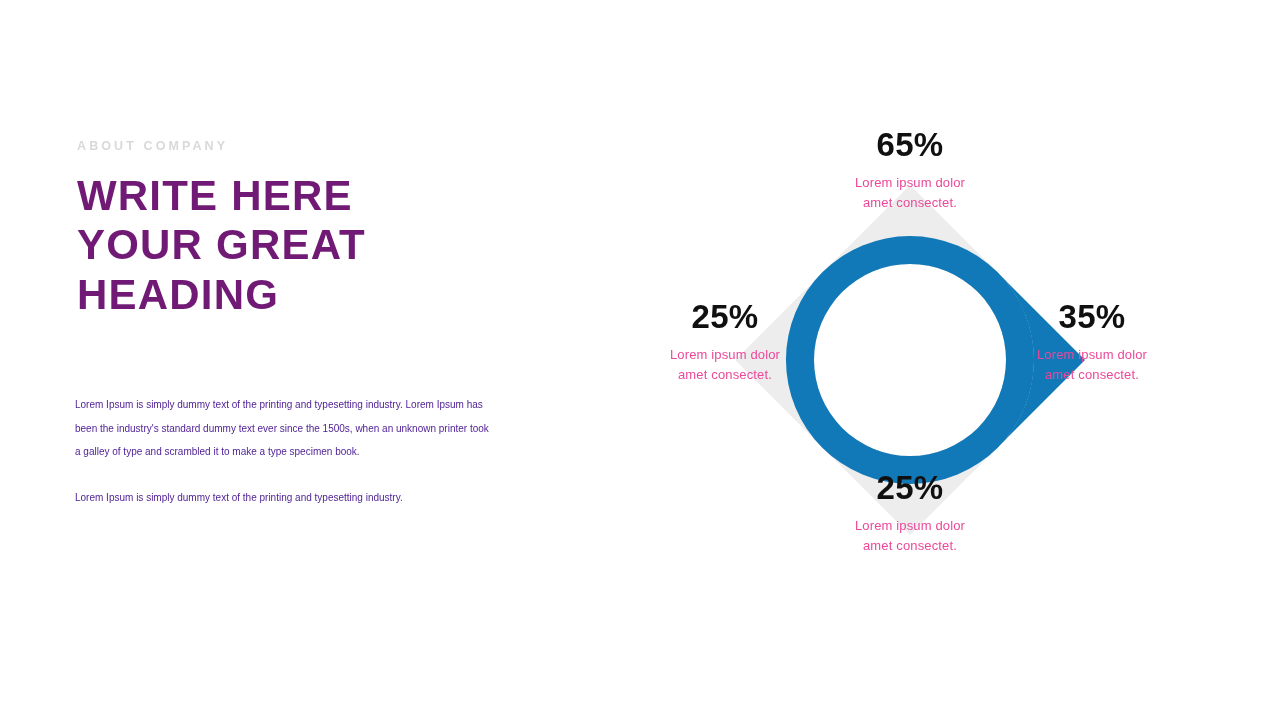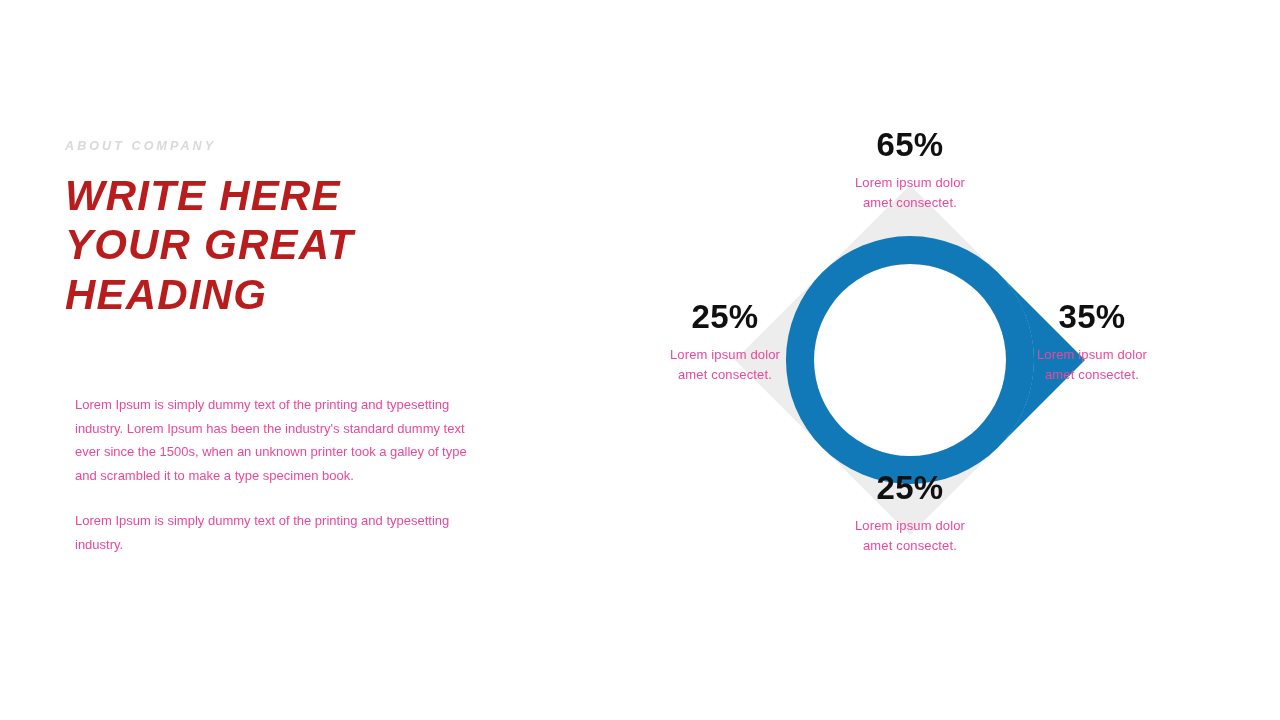--- a/index.html
+++ b/index.html
@@ -17,59 +17,58 @@
 
   .slide {
     position: absolute;
     inset: 0;
     background: #ffffff;
   }
 
   
   .left-col {
     position: absolute;
-    left: 65px;
+    left: 77px;
     top: 140px;
     width: 420px;
-    font-style: italic;
   }
 
   .eyebrow {
     font-size: 12.5px;
     font-weight: 700;
     letter-spacing: 3.1px;
     color: #d9d9d9;
     text-transform: uppercase;
     line-height: 1;
     margin: 0 0 18px 0;
     white-space: nowrap;
   }
 
   .headline {
     font-size: 42px;
     font-weight: 700;
     letter-spacing: 1.2px;
     line-height: 1.19;
-    color: #b91c1c;
+    color: #701a75;
     margin: 0;
     text-transform: uppercase;
     max-width: 360px;
   }
 
   .body-block {
     position: absolute;
     left: 75px;
     top: 393px;
     width: 415px;
   }
 
   .body-para {
-    font-size: 13px;
+    font-size: 10px;
     line-height: 23.6px;
-    color: #ec4899;
+    color: #4c1d95;
     margin: 0;
     font-weight: 400;
   }
   .body-para + .body-para {
     margin-top: 22px;
   }
 
   
   .diagram {
     position: absolute;

